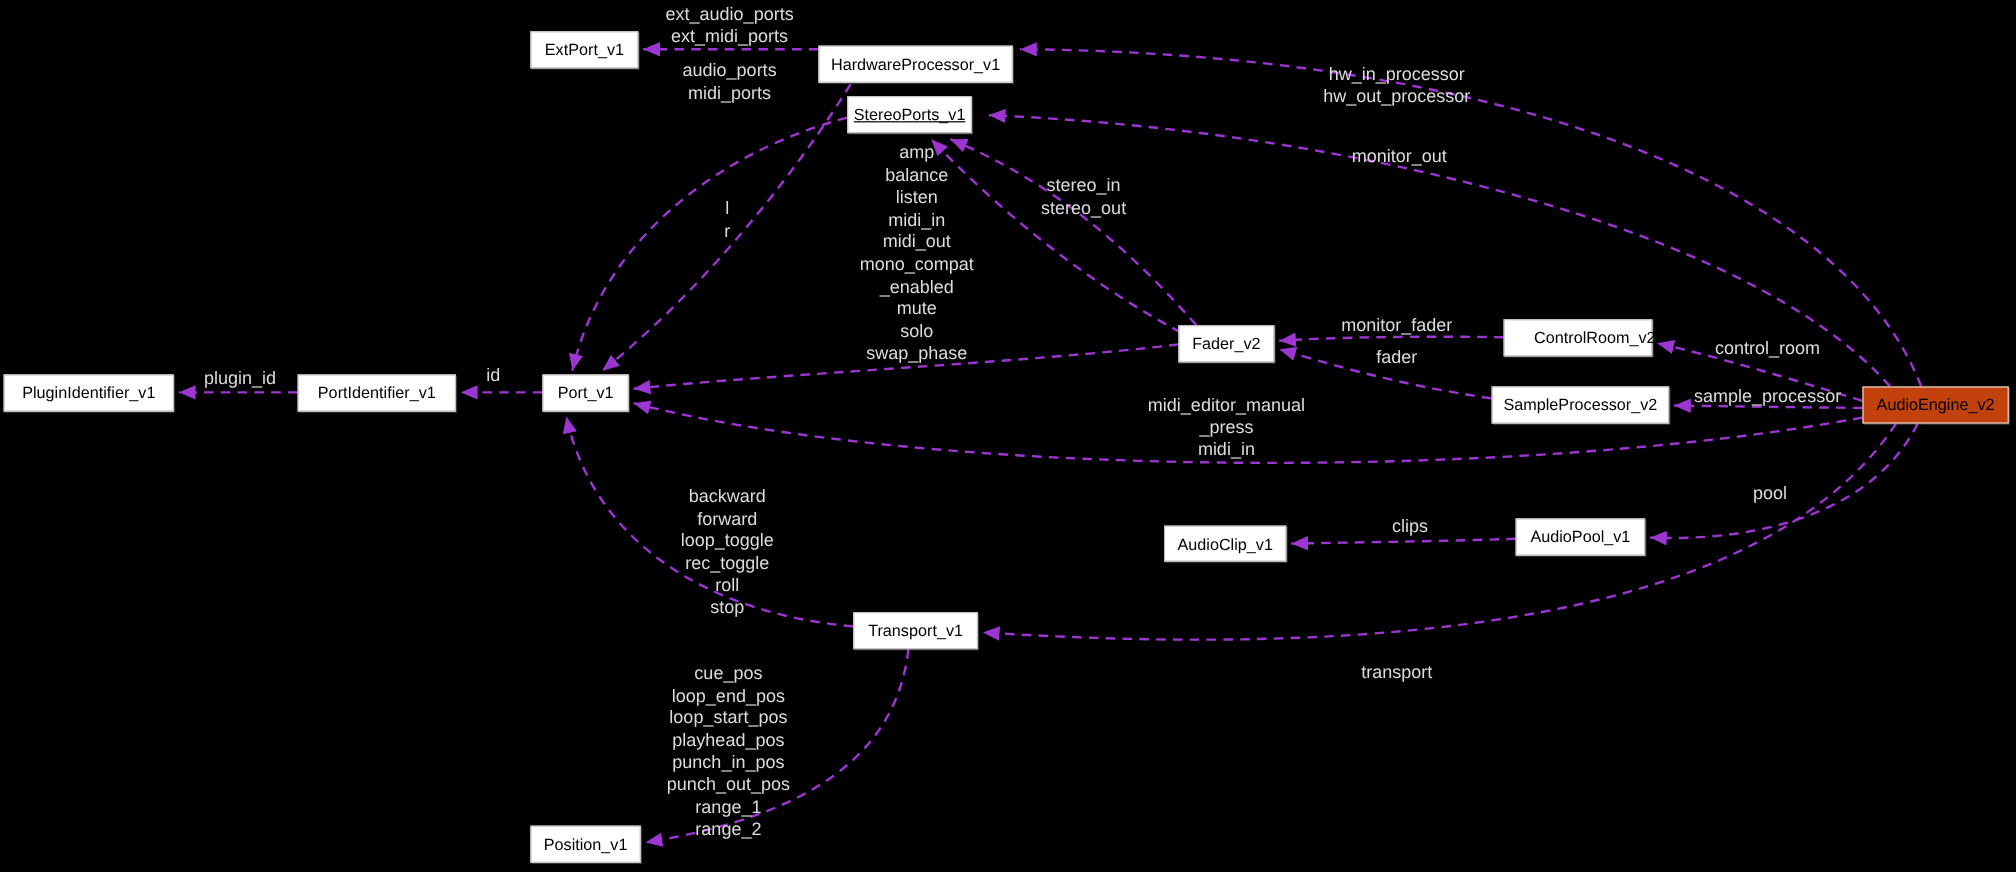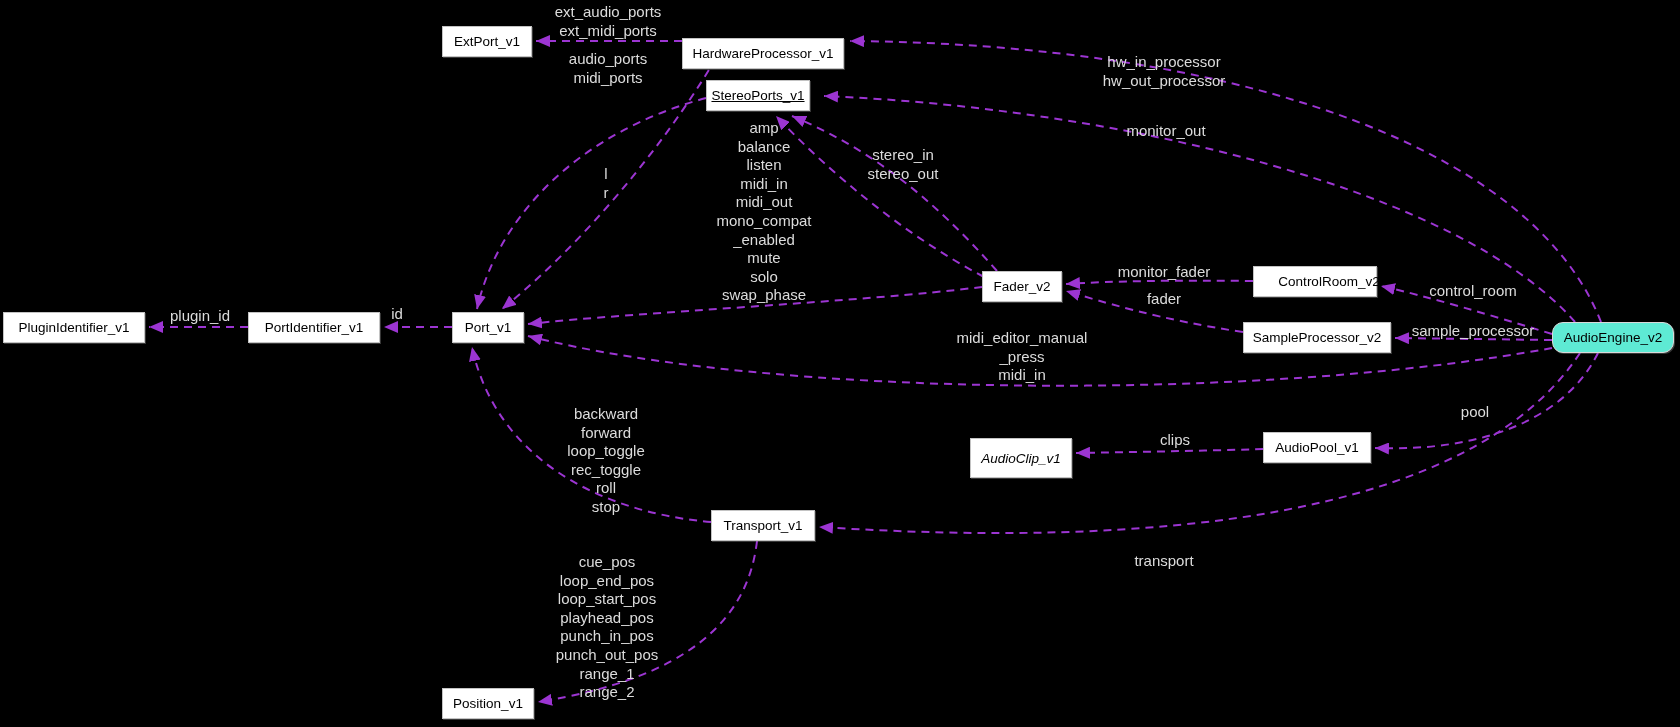--- a/index.html
+++ b/index.html
@@ -8,21 +8,21 @@
   .edges-svg{position:absolute;left:0;top:0;width:1680px;height:727px;}
   path.edge{fill:none;stroke:#9c35d2;stroke-width:2;stroke-dasharray:8 6;}
   .node{
     position:absolute;box-sizing:border-box;
     background:#ffffff;border:1.5px solid #c3c3c3;
     color:#000;font-size:13.5px;
     display:flex;align-items:center;justify-content:center;
     white-space:nowrap;cursor:pointer;
     box-shadow:1px 1px 0 rgba(160,160,160,.35);
   }
-  .node.highlight{background:#5eead4;border-color:#d8d8d8;border-radius:11px;}
+  .node.highlight{background:#c2410c;border-color:#d8d8d8;}
   .edge-label{
     position:absolute;transform:translate(-50%,-50%);
     color:#dcdcdc;font-size:15px;line-height:18.6px;
     text-align:center;white-space:pre;pointer-events:none;
   }
 </style>
 </head>
 <body>
 
 <div class="diagram">
@@ -59,21 +59,21 @@
       <div class="node" style="left: 442px; top: 26px; width: 90px; height: 31px;">ExtPort_v1</div>
       <div class="node" style="left: 682px; top: 26px; width: 162px; height: 31px; margin-top: 12px;">HardwareProcessor_v1</div>
       <div class="node" style="left: 706px; top: 80px; width: 104px; height: 31px; text-decoration: underline;">StereoPorts_v1</div>
       <div class="node" style="left: 3px; top: 312px; width: 142px; height: 31px;">PluginIdentifier_v1</div>
       <div class="node" style="left: 248px; top: 312px; width: 132px; height: 31px;">PortIdentifier_v1</div>
       <div class="node" style="left: 452px; top: 312px; width: 72px; height: 31px;">Port_v1</div>
       <div class="node" style="left: 982px; top: 271px; width: 80px; height: 31px;">Fader_v2</div>
       <div class="node" style="left: 1253px; top: 266px; width: 124px; height: 31px; padding-left: 28px;">ControlRoom_v2</div>
       <div class="node" style="left: 1243px; top: 322px; width: 148px; height: 31px;">SampleProcessor_v2</div>
       <div class="node highlight" style="left: 1552px; top: 322px; width: 122px; height: 31px;">AudioEngine_v2</div>
-      <div class="node" style="left: 970px; top: 438px; width: 102px; height: 40px; font-style: italic;">AudioClip_v1</div>
+      <div class="node" style="left: 970px; top: 438px; width: 102px; height: 30px;">AudioClip_v1</div>
       <div class="node" style="left: 1263px; top: 432px; width: 108px; height: 31px;">AudioPool_v1</div>
       <div class="node" style="left: 711px; top: 510px; width: 104px; height: 31px;">Transport_v1</div>
       <div class="node" style="left: 442px; top: 688px; width: 92px; height: 31px;">Position_v1</div>
     </div>
   <div id="label-layer">
       <div class="edge-label" style="left: 608px; top: 22px;">ext_audio_ports
 ext_midi_ports</div>
       <div class="edge-label" style="left: 608px; top: 69px;">audio_ports
 midi_ports</div>
       <div class="edge-label" style="left: 1164px; top: 72px;">hw_in_processor
@@ -111,15 +111,15 @@
       <div class="edge-label" style="left: 1164px; top: 541px; margin-top: 20px;">transport</div>
       <div class="edge-label" style="left: 607px; top: 627px;">cue_pos
 loop_end_pos
 loop_start_pos
 playhead_pos
 punch_in_pos
 punch_out_pos
 range_1
 range_2</div>
       <div class="edge-label" style="left: 200px; top: 316px;">plugin_id</div>
-      <div class="edge-label" style="left: 397px; top: 314px;">id</div>
+      <div class="edge-label" style="left: 411px; top: 314px;">id</div>
     </div>
 </div>
 
 </body></html>

